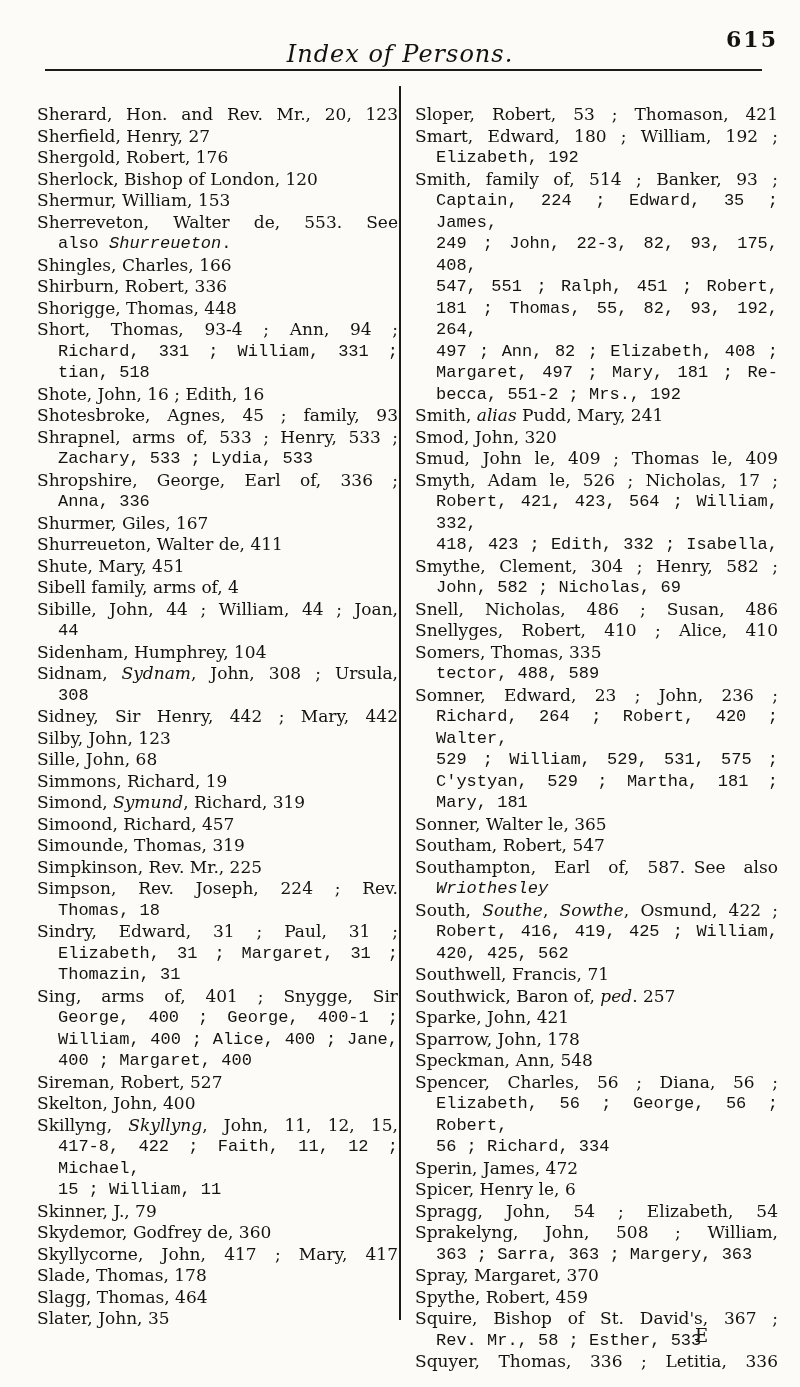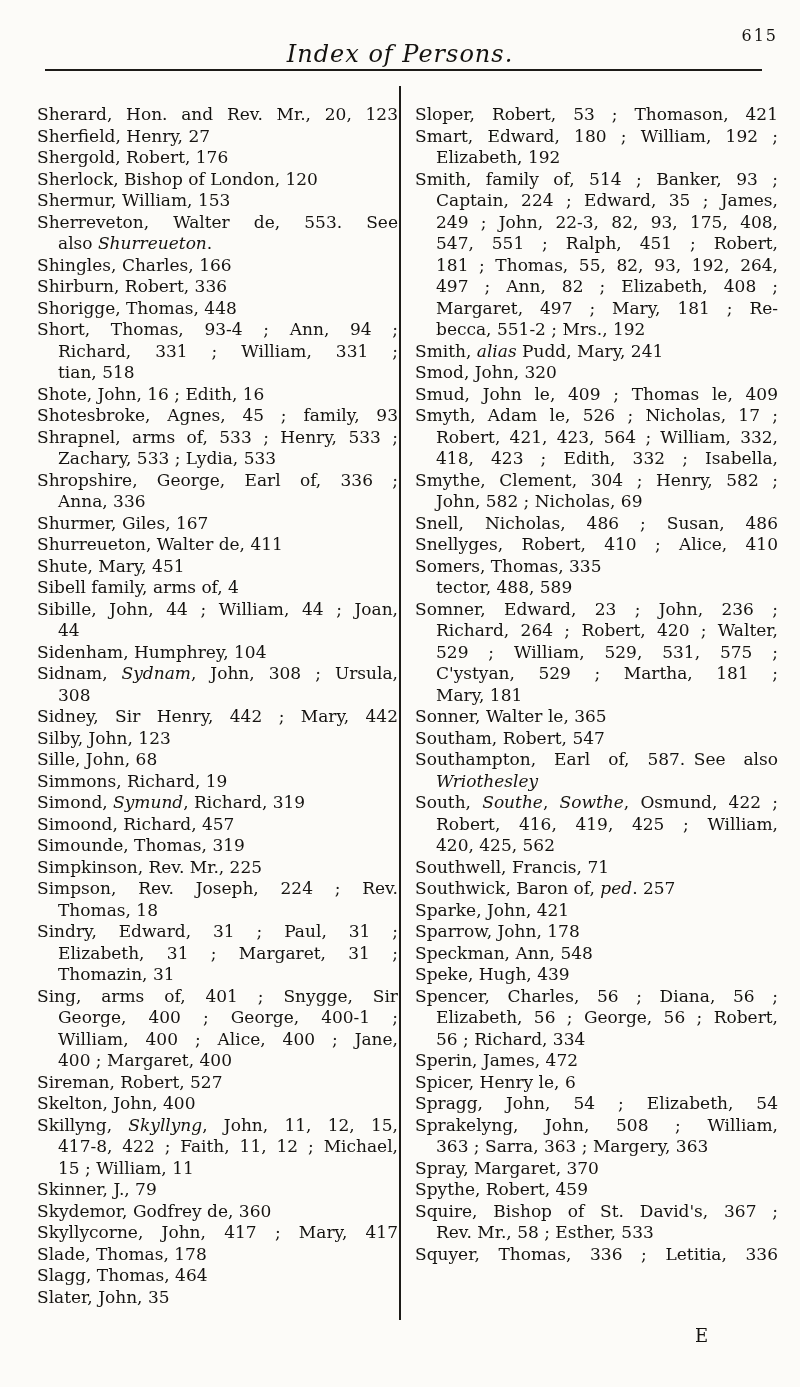--- a/index.html
+++ b/index.html
@@ -22,22 +22,23 @@
     width: 800px;
     text-align: center;
     font-style: italic;
     font-size: 24px;
     letter-spacing: 1px;
   }
   .page-number {
     position: absolute;
     top: 26px;
     right: 22px;
-    font-size: 16px;
+    font-size: 22px;
     letter-spacing: 2px;
+    font-weight: bold;
   }
   .header-rule {
     position: absolute;
     top: 69px;
     left: 45px;
     width: 717px;
     height: 2px;
     background: #1d1b18;
   }
   .column-divider {
@@ -52,21 +53,21 @@
     position: absolute;
     top: 104px;
   }
   .index-column.left  { left: 37px;  width: 361px; }
   .index-column.right { left: 415px; width: 363px; }
   .line {
     font-size: 17px;
     line-height: 21.5px;
     white-space: normal;
   }
-  .line.indent { padding-left: 21px; }
+  .line.indent { padding-left: 21px; font-family: Liberation Mono, monospace; }
   .line.just {
     text-align: justify;
     text-align-last: justify;
   }
   .signature-mark {
     position: absolute;
     top: 1325px;
     left: 695px;
     font-size: 18px;
     line-height: 21.5px;
@@ -176,21 +177,20 @@
     <div class="line just"><span>Southampton, Earl of, 587. See also</span></div>
     <div class="line indent"><i>Wriothesley</i></div>
     <div class="line just"><span>South, </span><i>Southe</i><span>, </span><i>Sowthe</i><span>, Osmund, 422 ;</span></div>
     <div class="line indent just"><span>Robert, 416, 419, 425 ; William,</span></div>
     <div class="line indent"><span>420, 425, 562</span></div>
     <div class="line"><span>Southwell, Francis, 71</span></div>
     <div class="line"><span>Southwick, Baron of, </span><i>ped</i><span>. 257</span></div>
     <div class="line"><span>Sparke, John, 421</span></div>
     <div class="line"><span>Sparrow, John, 178</span></div>
     <div class="line"><span>Speckman, Ann, 548</span></div>
-    <div class="line"><span>Speke, Hugh, 439</span></div>
     <div class="line just"><span>Spencer, Charles, 56 ; Diana, 56 ;</span></div>
     <div class="line indent just"><span>Elizabeth, 56 ; George, 56 ; Robert,</span></div>
     <div class="line indent"><span>56 ; Richard, 334</span></div>
     <div class="line"><span>Sperin, James, 472</span></div>
     <div class="line"><span>Spicer, Henry le, 6</span></div>
     <div class="line just"><span>Spragg, John, 54 ; Elizabeth, 54</span></div>
     <div class="line just"><span>Sprakelyng, John, 508 ; William,</span></div>
     <div class="line indent"><span>363 ; Sarra, 363 ; Margery, 363</span></div>
     <div class="line"><span>Spray, Margaret, 370</span></div>
     <div class="line"><span>Spythe, Robert, 459</span></div>

